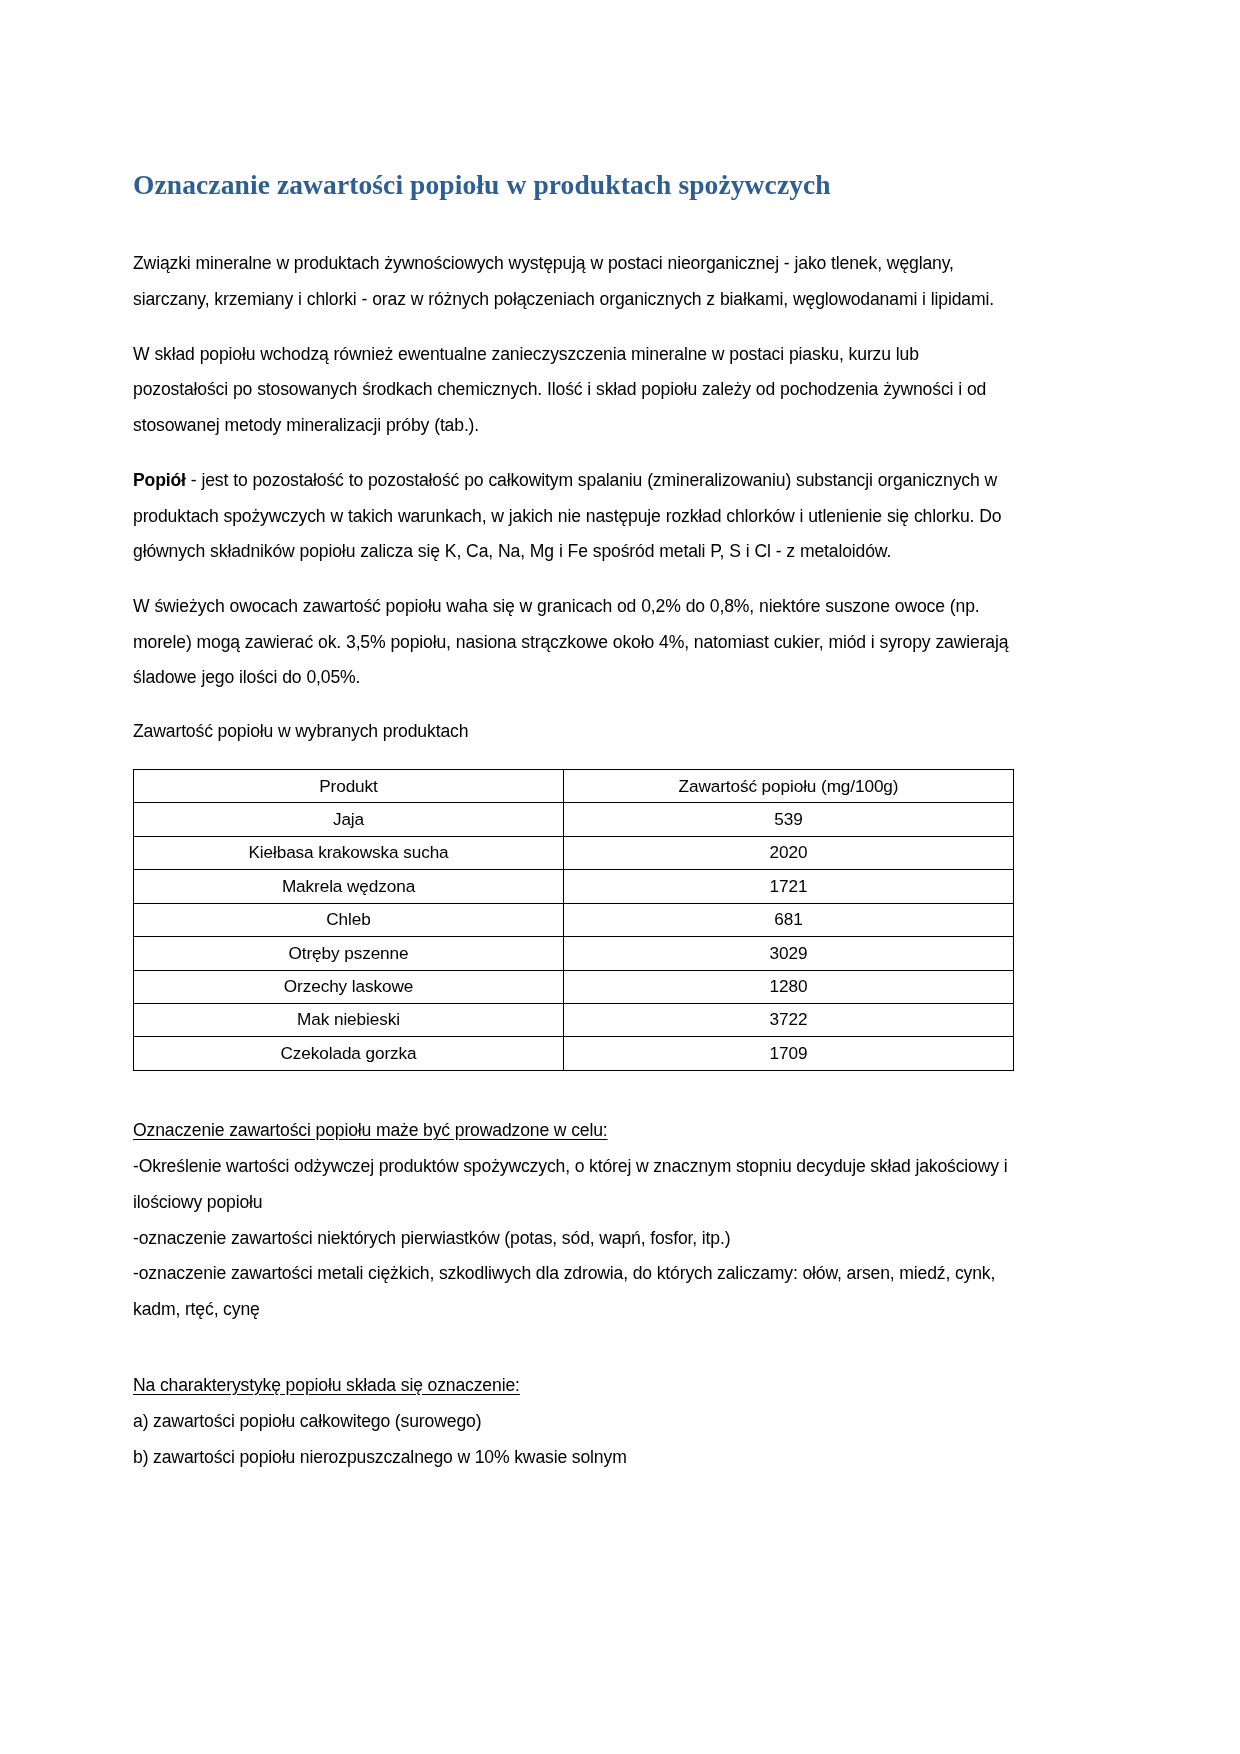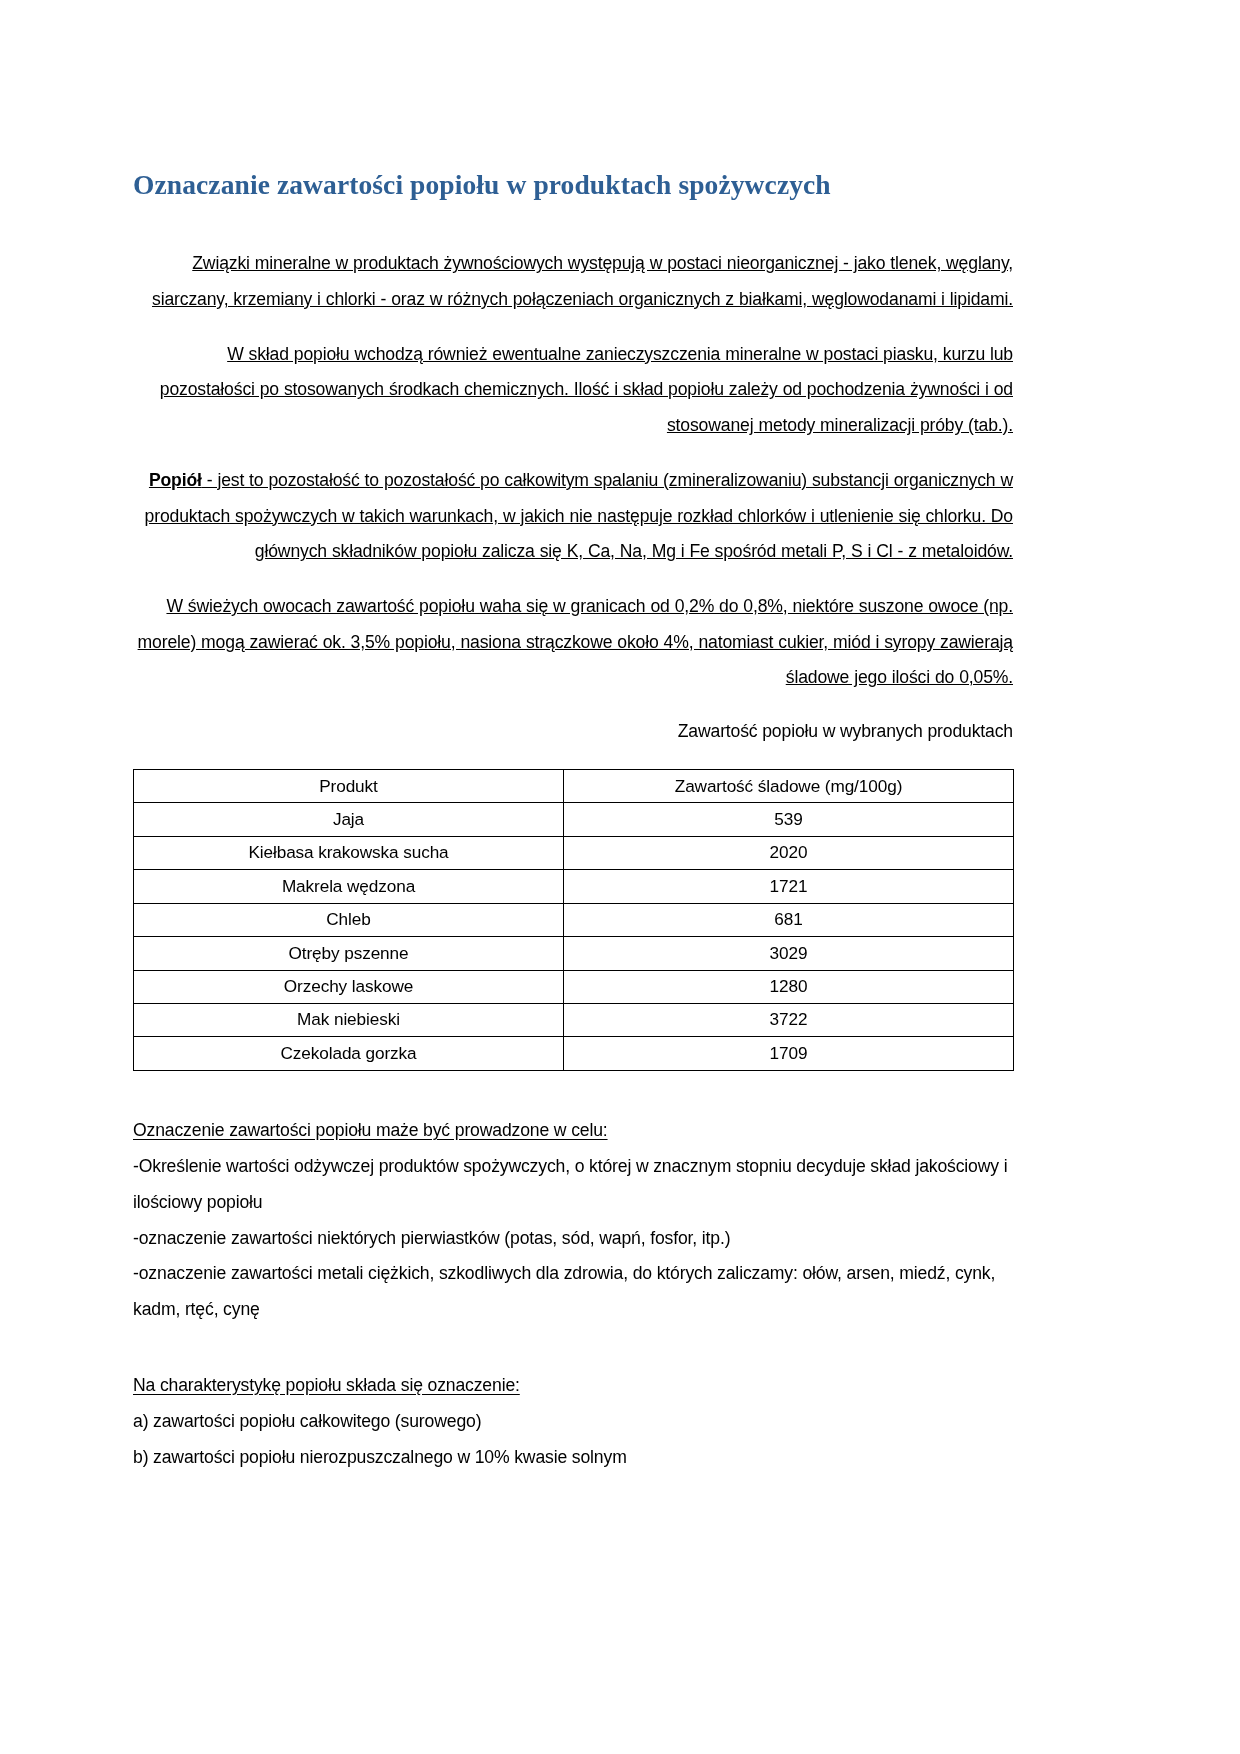--- a/index.html
+++ b/index.html
@@ -35,33 +35,31 @@
     font-weight: bold;
     color: #2e5f94;
     letter-spacing: 0.1px;
     margin: 0 0 44px 0;
     line-height: 1.25;
   }
   p.para {
     font-size: 17.6px;
     line-height: 2.03;
     margin: 0 0 19px 0;
-    text-align: right;
+    text-align: left;
     letter-spacing: -0.15px;
     word-spacing: 0.2px;
-    text-decoration: underline;
   }
   p.para:last-child { margin-bottom: 0; }
   .b { font-weight: bold; }
   .caption {
     font-size: 17.6px;
     line-height: 1.7;
     margin: 21px 0 22px 0;
     letter-spacing: -0.15px;
-    text-align: right;
   }
   table.ash-table {
     border-collapse: collapse;
     width: 880px;
     table-layout: fixed;
     margin: 0 0 0 0;
   }
   table.ash-table td,
   table.ash-table th {
     border: 1.6px solid #000000;
@@ -115,21 +113,21 @@
     <div class="caption">Zawartość popiołu w wybranych produktach</div>
 
     <table class="ash-table">
       <colgroup>
           <col class="c1">
           <col class="c2">
         </colgroup>
       <thead>
         <tr>
           <th>Produkt</th>
-          <th>Zawartość śladowe (mg/100g)</th>
+          <th>Zawartość popiołu (mg/100g)</th>
         </tr>
       </thead>
       <tbody>
         <tr>
           <td>Jaja</td>
           <td>539</td>
         </tr>
         <tr>
           <td>Kiełbasa krakowska sucha</td>
           <td>2020</td>

